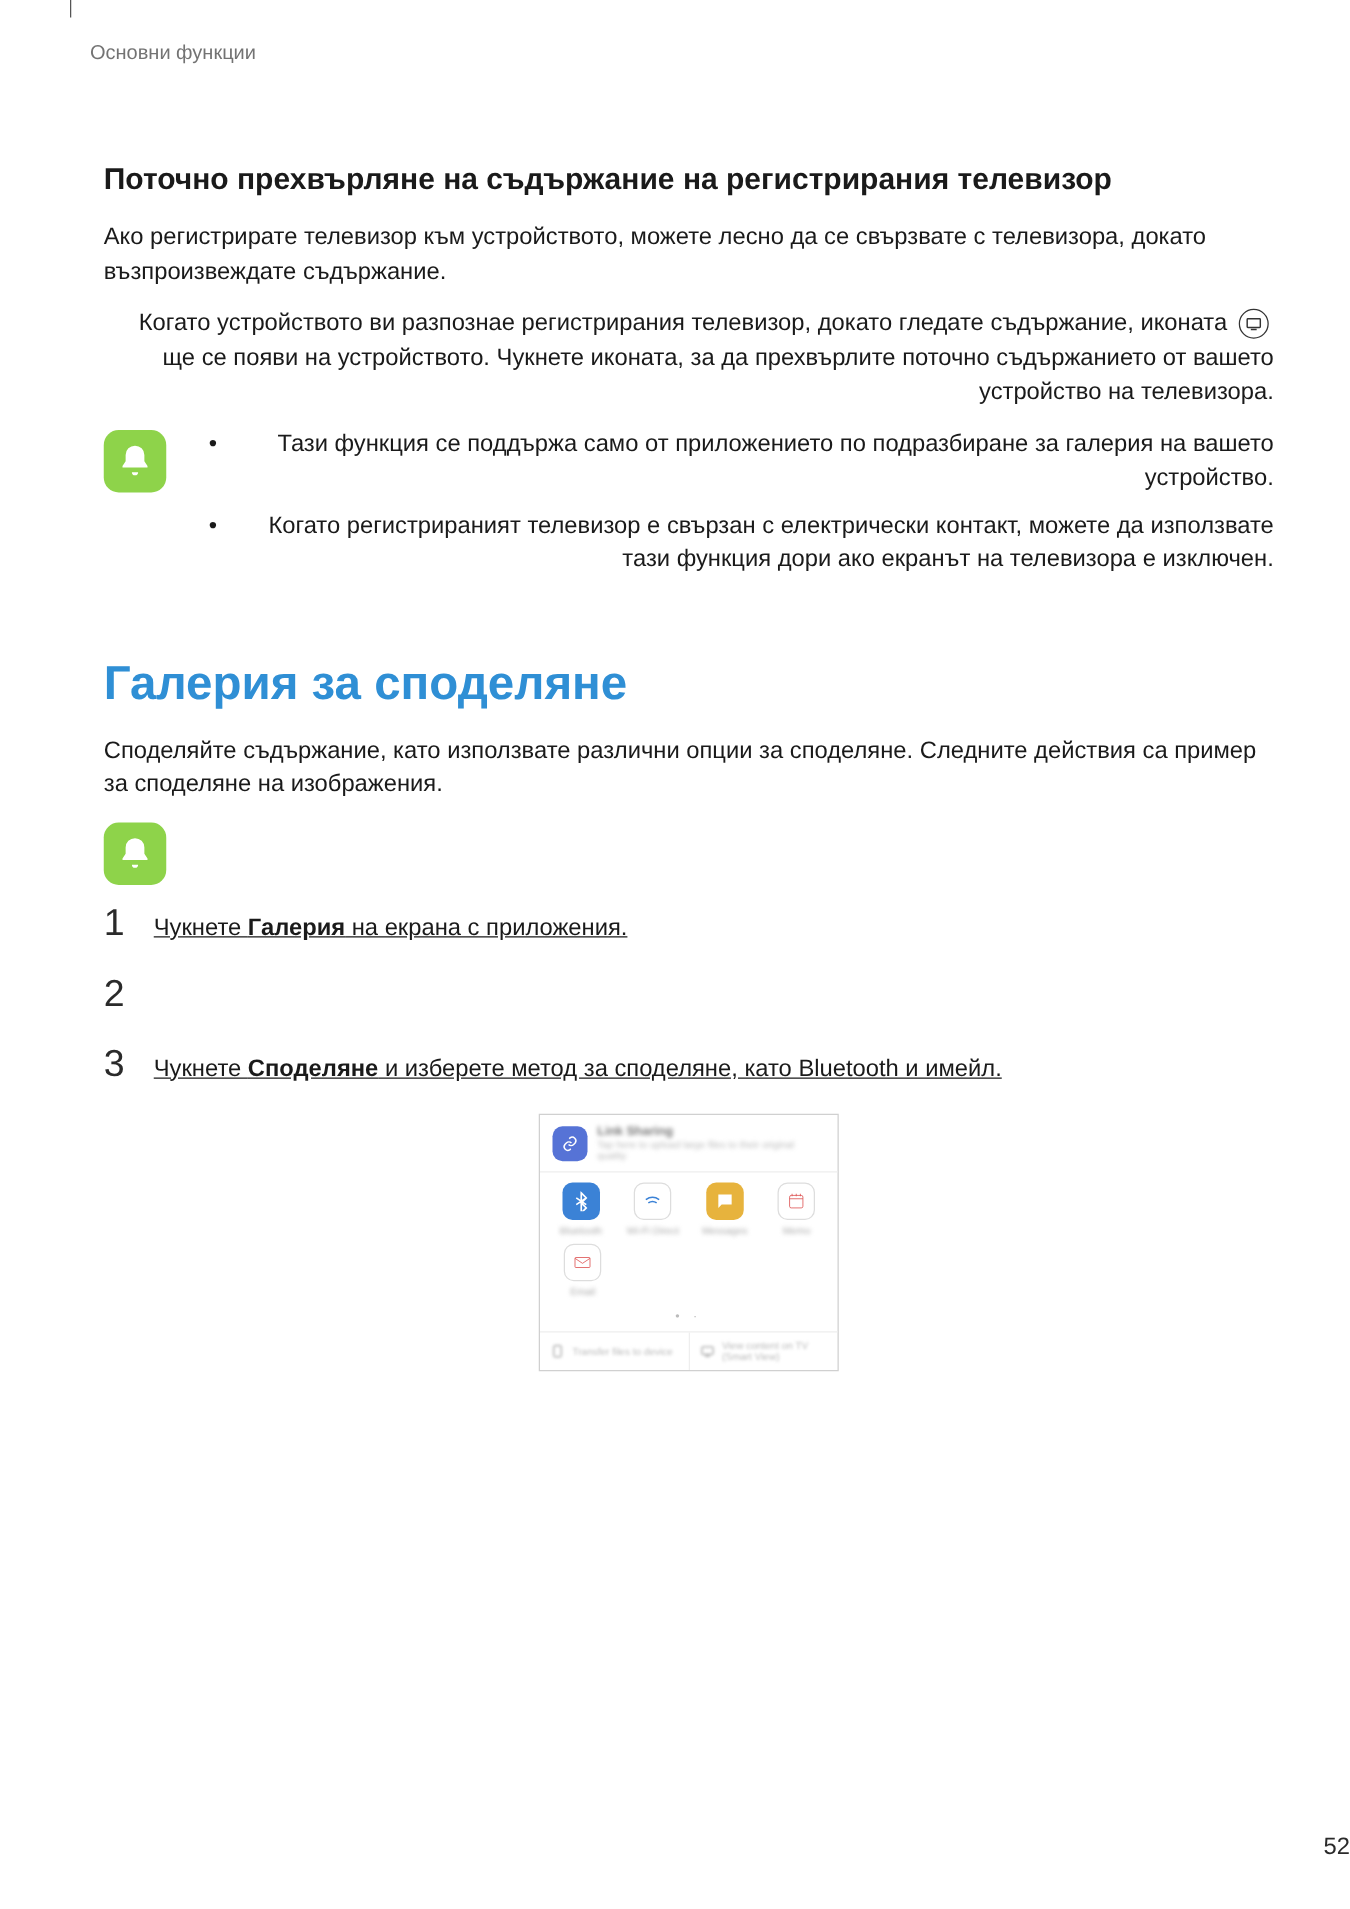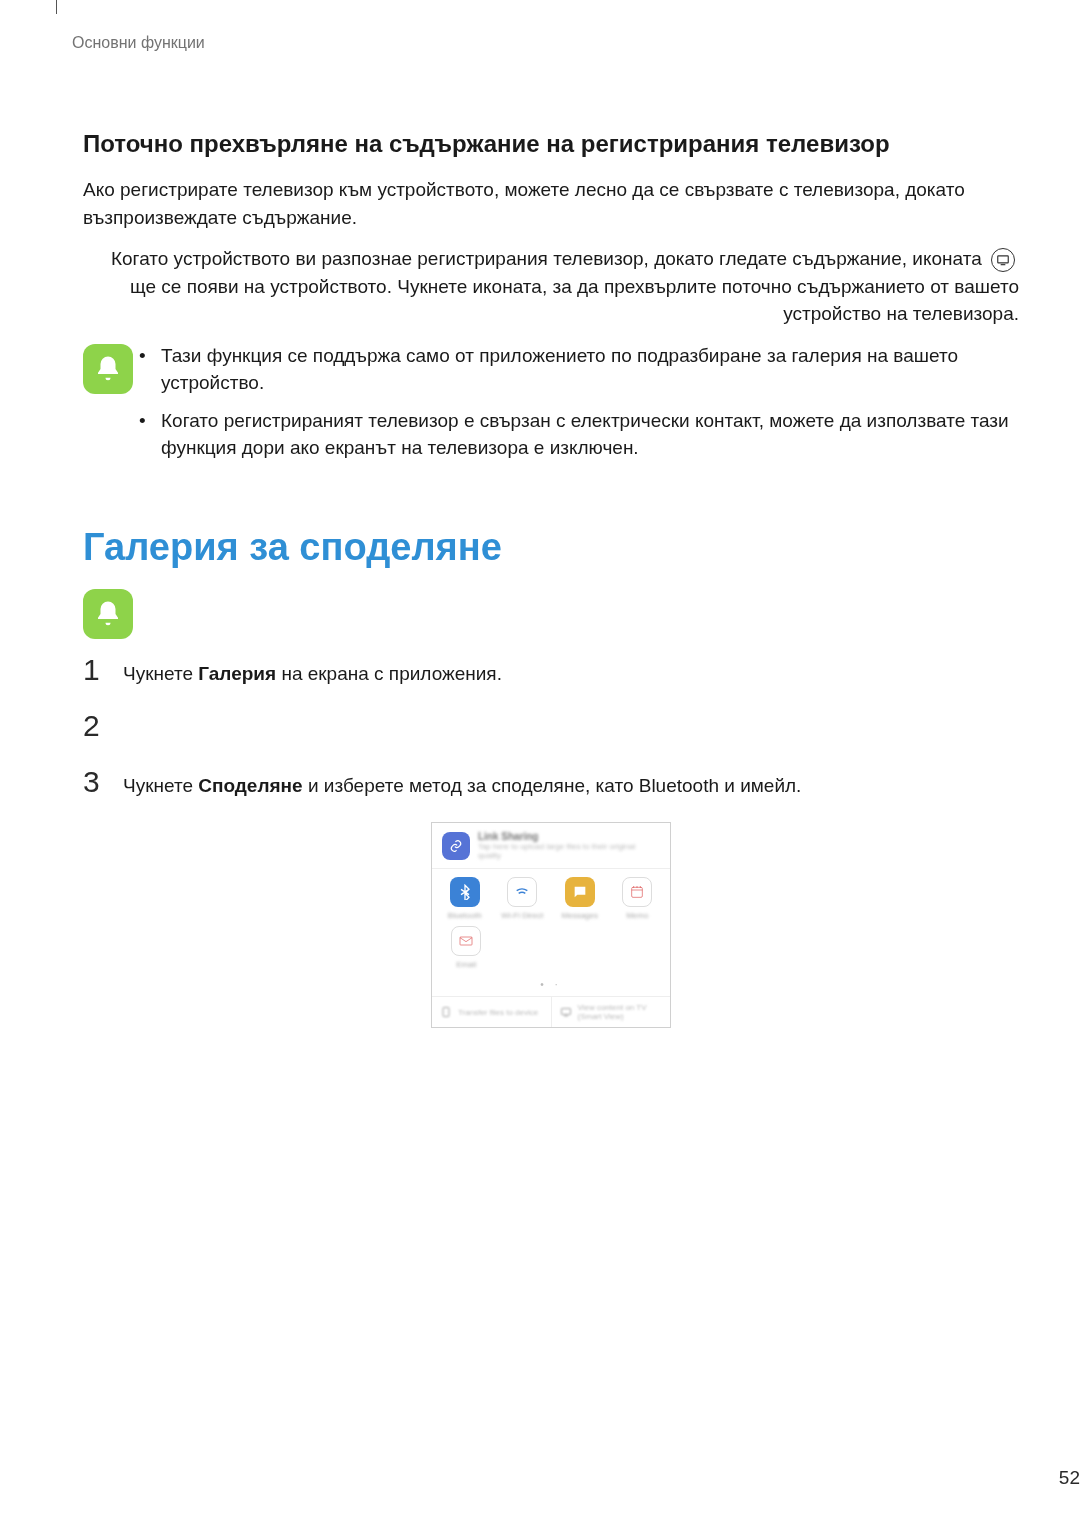--- a/index.html
+++ b/index.html
@@ -52,22 +52,23 @@
     height: 24px;
     border: 1.5px solid #333;
     border-radius: 50%;
     vertical-align: middle;
     margin: 0 4px;
   }
   .inline-icon svg { width: 14px; height: 14px; }
   .note-block {
     display: flex;
     align-items: flex-start;
-    gap: 6px;
+    gap: 34px;
     margin: 14px 0 14px 0;
+    text-align: right;
   }
   .note-icon {
     width: 50px;
     height: 50px;
     border-radius: 12px;
     background: #8ed34a;
     display: flex;
     align-items: center;
     justify-content: center;
     flex-shrink: 0;
@@ -96,21 +97,21 @@
     align-items: baseline;
     gap: 18px;
     margin-bottom: 22px;
   }
   .step-num {
     font-size: 30px;
     font-weight: 400;
     color: #2a2a2a;
     width: 22px;
   }
-  .step-text { font-size: 19px; line-height: 1.45; padding-top: 6px; }
+  .step-text { font-size: 19px; line-height: 1.45; padding-top: 6px; text-decoration: underline; }
   .step-text b { font-weight: 700; }
   .share-panel {
     width: 240px;
     margin: 8px auto 0 auto;
     border: 1px solid #d0d0d0;
     background: #fff;
     font-size: 9px;
     color: #aaa;
   }
   .share-header {
@@ -212,20 +213,21 @@
         </svg>
     </div>
     <ul class="note-list">
       <li>Тази функция се поддържа само от приложението по подразбиране за галерия на вашето устройство.</li>
       <li>Когато регистрираният телевизор е свързан с електрически контакт, можете да използвате тази функция дори ако екранът на телевизора е изключен.</li>
     </ul>
   </div>
 
   <div class="h1">Галерия за споделяне</div>
 
+  <div class="para">Споделяйте съдържание, като използвате различни опции за споделяне. Следните действия са пример за споделяне на изображения.</div>
 
   <div class="note-block">
     <div class="note-icon">
       <svg viewBox="0 0 24 24">
           <path d="M12 2a6 6 0 0 0-6 6v4l-2 3v1h16v-1l-2-3V8a6 6 0 0 0-6-6zm-2 17a2 2 0 0 0 4 0h-4z"></path>
         </svg>
     </div>
   </div>
 
   <div class="steps">

